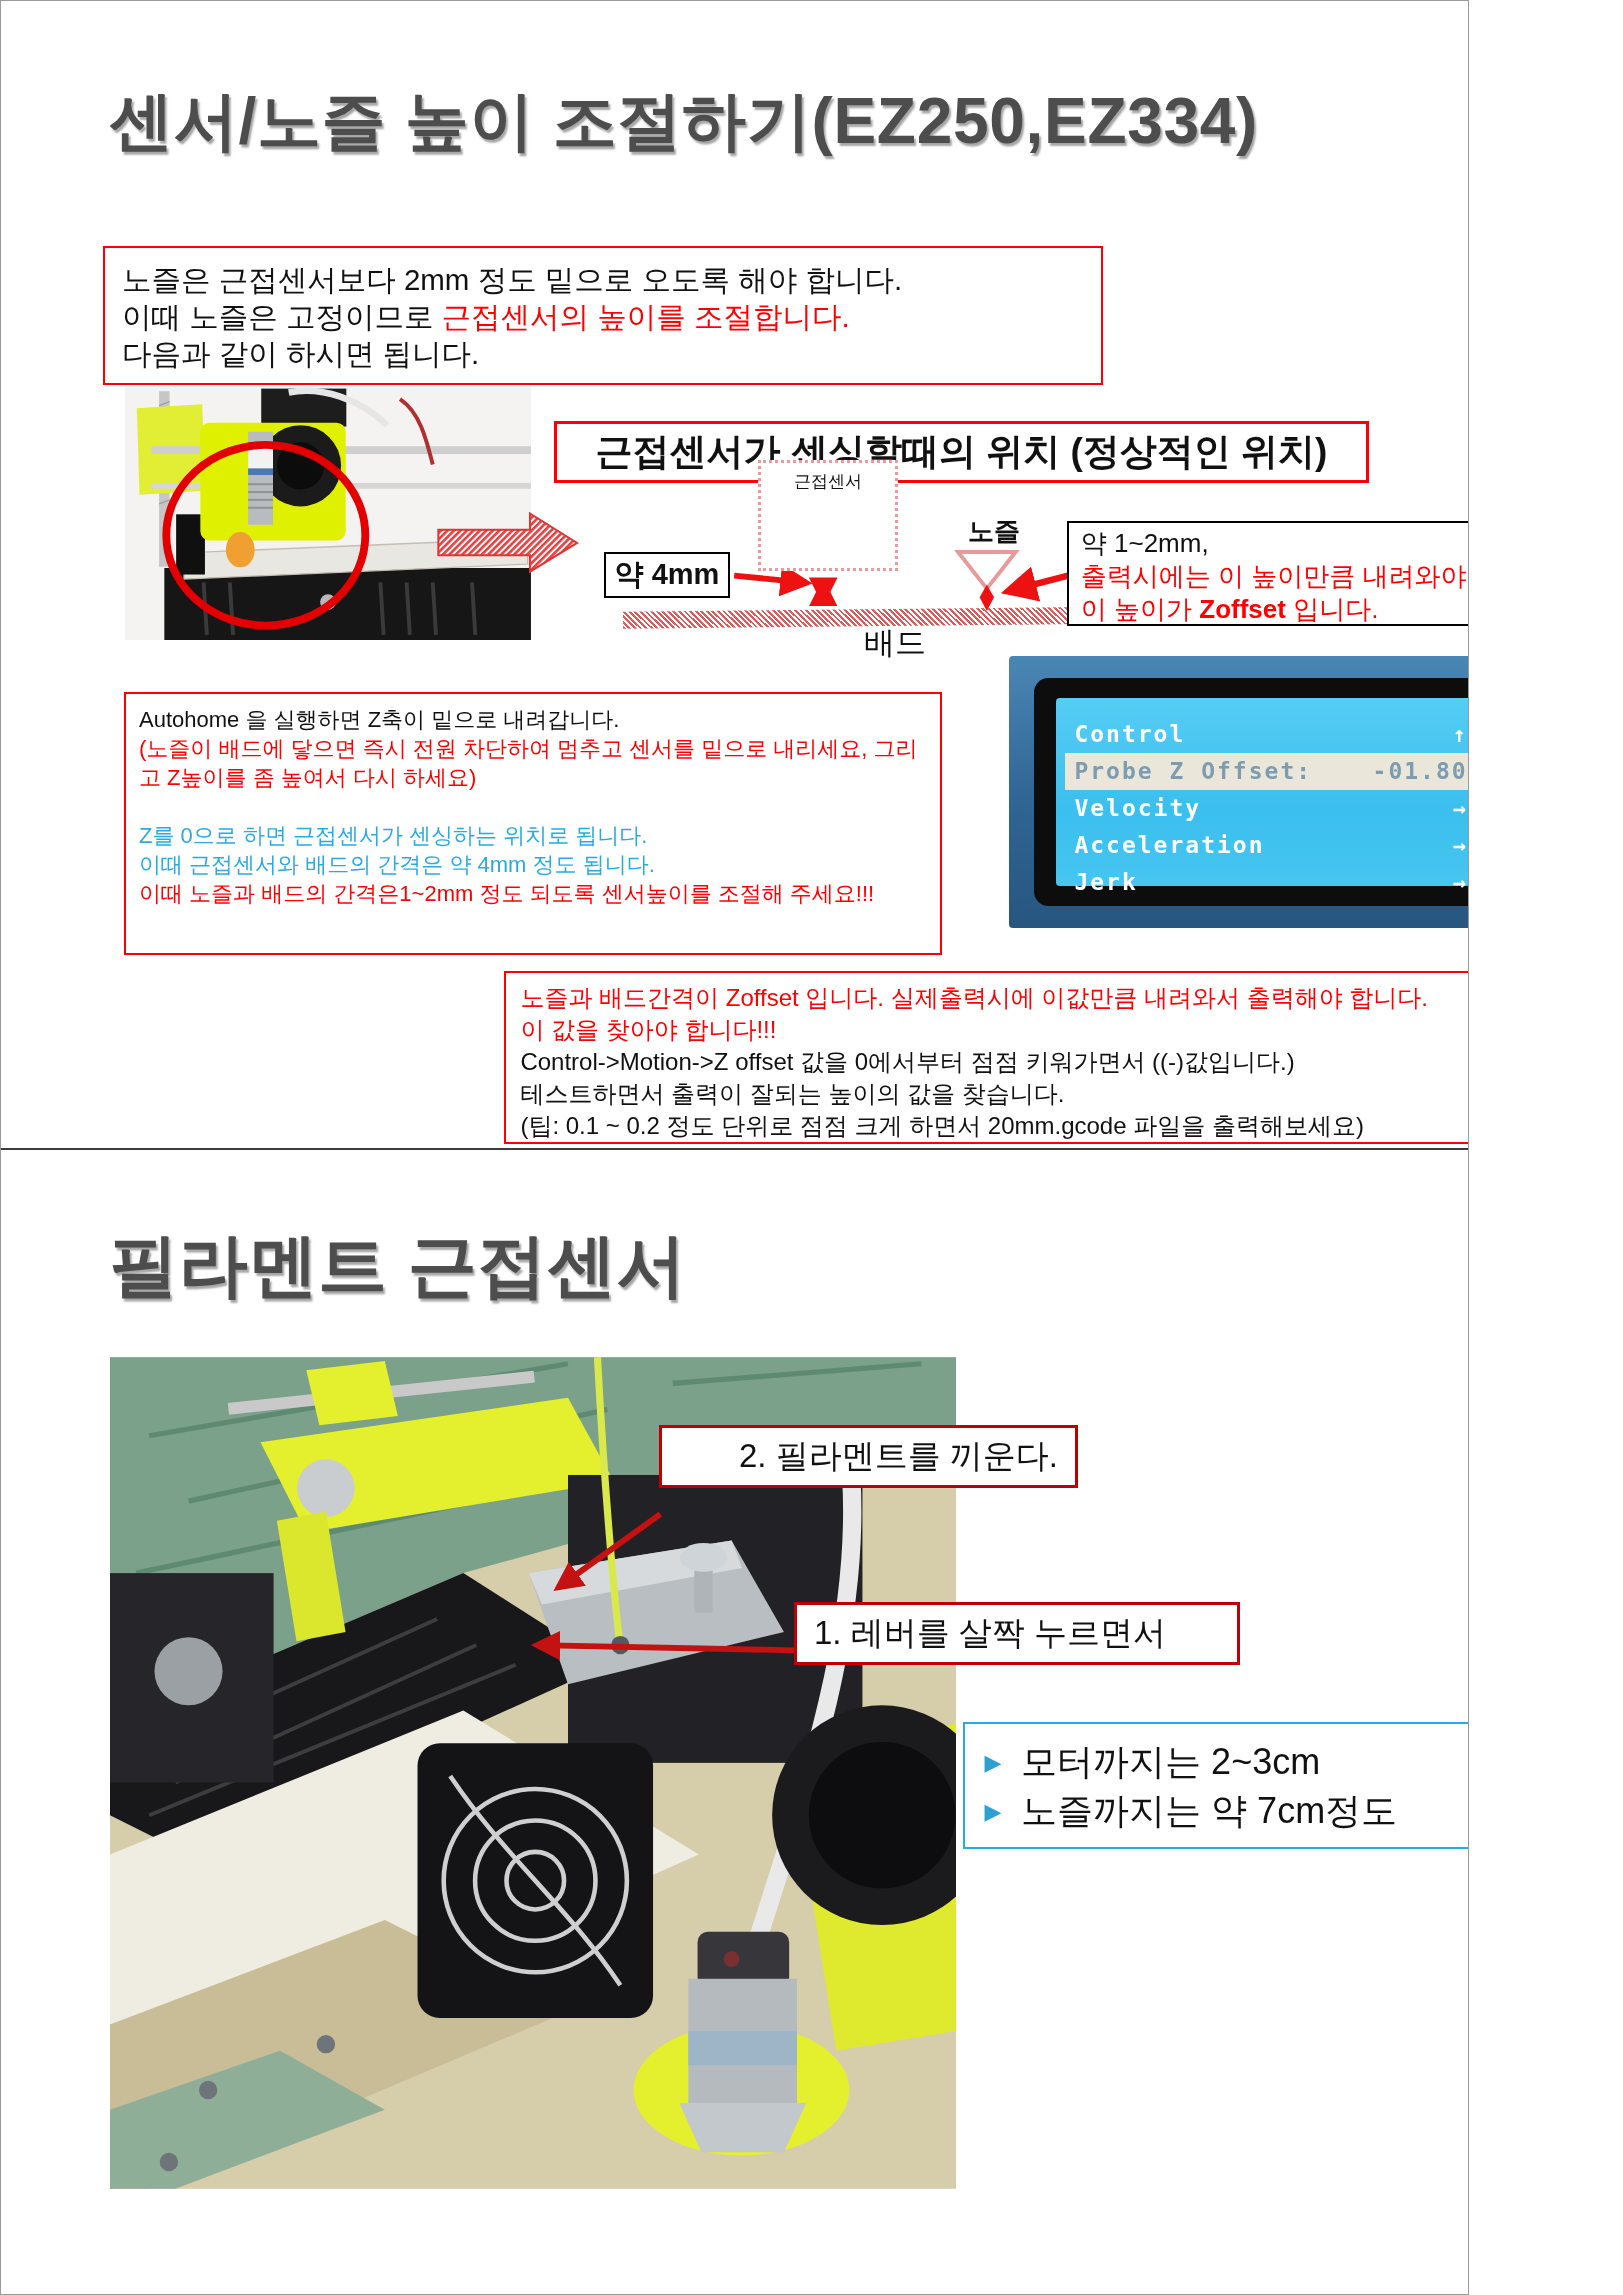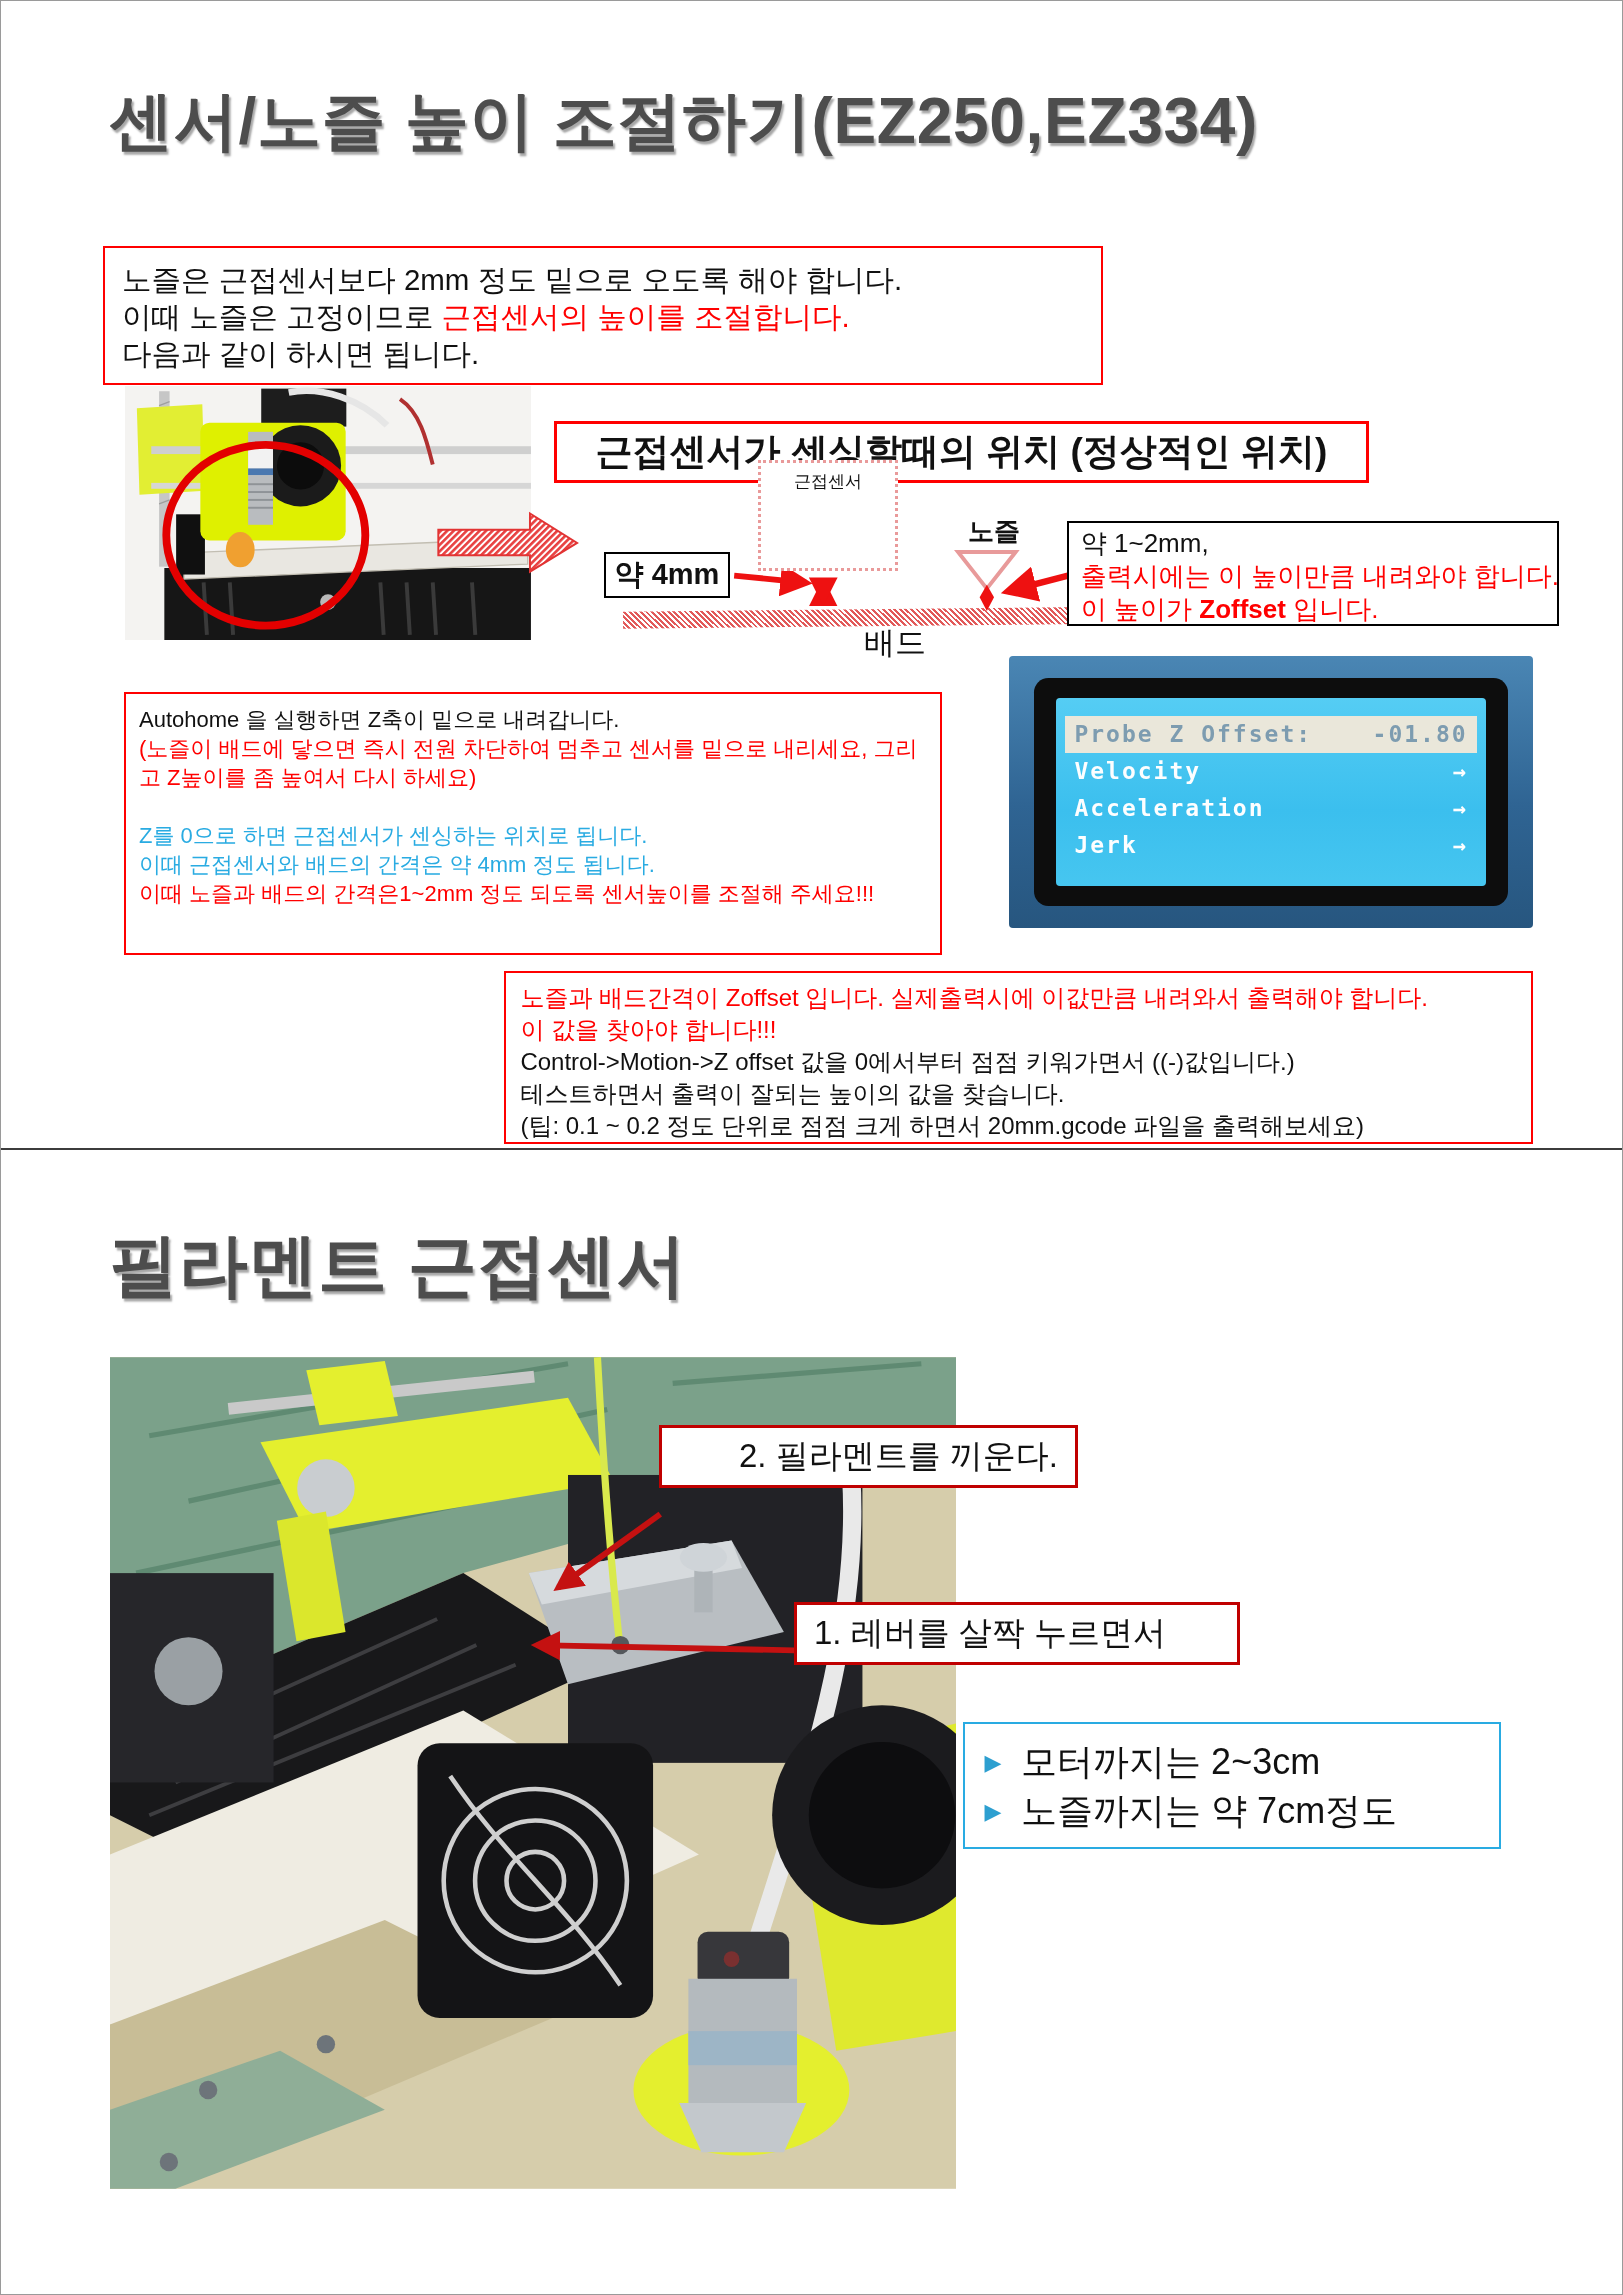--- a/index.html
+++ b/index.html
@@ -1,17 +1,17 @@
 <!DOCTYPE html>
 <html style="font-size:10.5px"><head>
 <meta charset="utf-8">
 <style>
   html,body{margin:0;padding:0;background:#fff;}
   .page{
-    position:relative;width:1623px;height:2295px;background:#ffffff;
+    position:relative;width:1469px;height:2295px;background:#ffffff;
     border:0.7px solid #9a9a9a;box-sizing:border-box;overflow:hidden;
     font-family:"Liberation Sans","DejaVu Sans",sans-serif;color:#111;
   }
   .abs{position:absolute;}
   
   .slide-title{
     font-weight:bold;color:#4d4d4d;letter-spacing:0.7px;white-space:nowrap;
     text-shadow:2px 2.6px 2px rgba(0,0,0,.35), -0.7px -0.7px 0.7px rgba(255,255,255,.7);
   }
   
@@ -171,20 +171,24 @@
     <div class="txt-red">(노즐이 배드에 닿으면 즉시 전원 차단하여 멈추고 센서를 밑으로 내리세요, 그리고 Z높이를 좀 높여서 다시 하세요)</div>
     <div style="height:29px;"></div>
     <div class="txt-blue">Z를 0으로 하면 근접센서가 센싱하는 위치로 됩니다.</div>
     <div class="txt-blue">이때 근접센서와 배드의 간격은 약 4mm 정도 됩니다.</div>
     <div class="txt-red">이때 노즐과 배드의 간격은1~2mm 정도 되도록 센서높이를 조절해 주세요!!!</div>
   </div>
 
   <div class="abs lcd">
     <div class="lcd-bezel">
       <div class="lcd-screen">
+        <div class="lcd-row">
+          <span>Control</span>
+          <span class="lcd-arrow">↑</span>
+        </div>
         <div class="lcd-row hl">
           <span>Probe Z Offset:</span>
           <span class="lcd-value">-01.80</span>
         </div>
         <div class="lcd-row">
           <span>Velocity</span>
           <span class="lcd-arrow">→</span>
         </div>
         <div class="lcd-row">
           <span>Acceleration</span>

